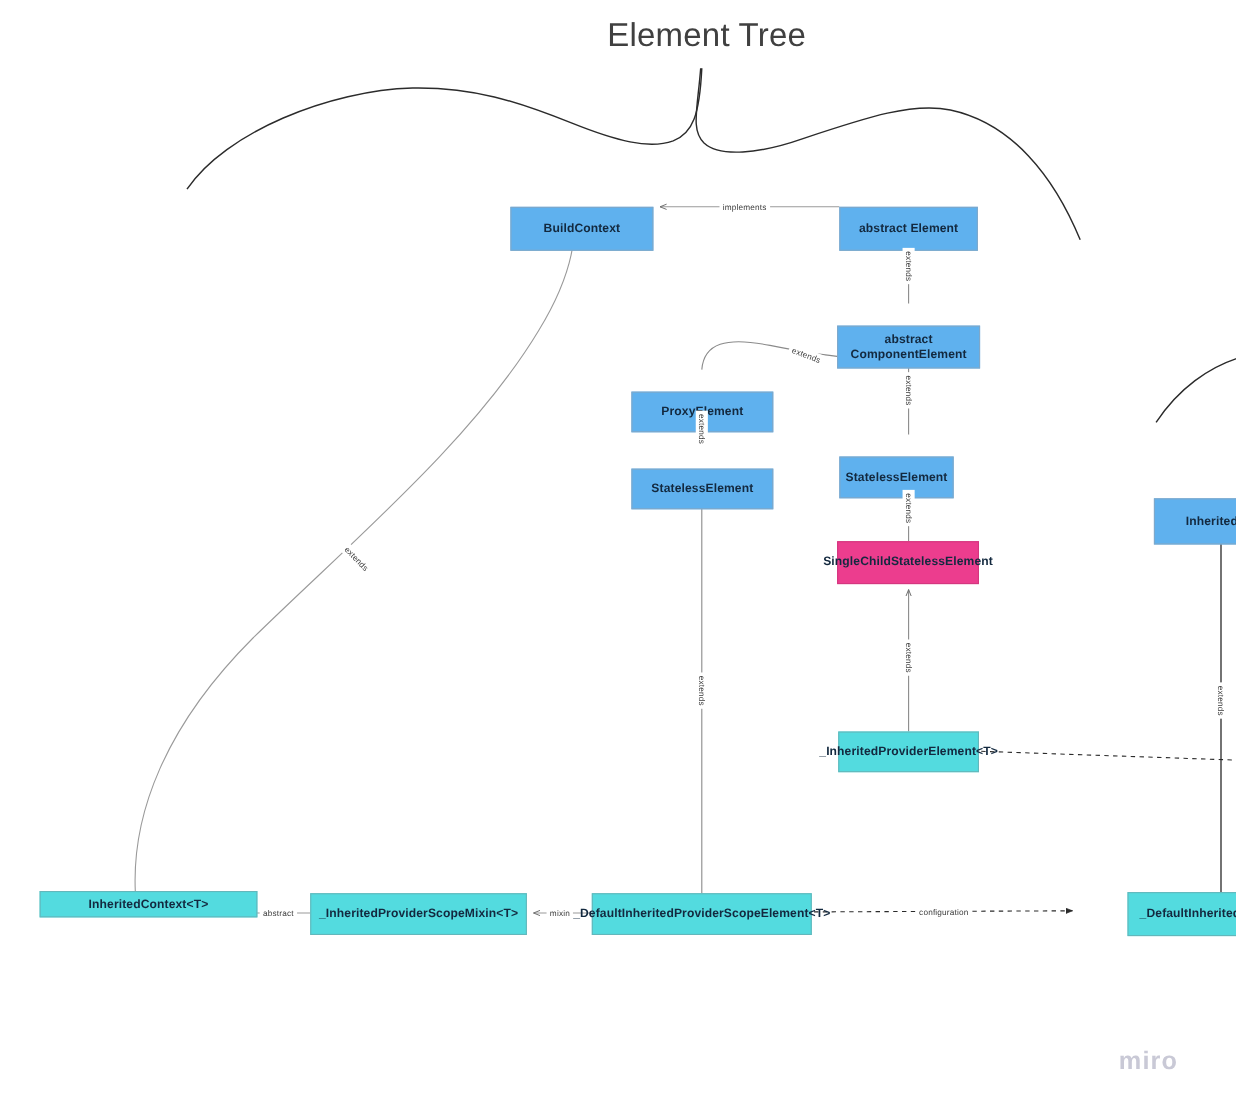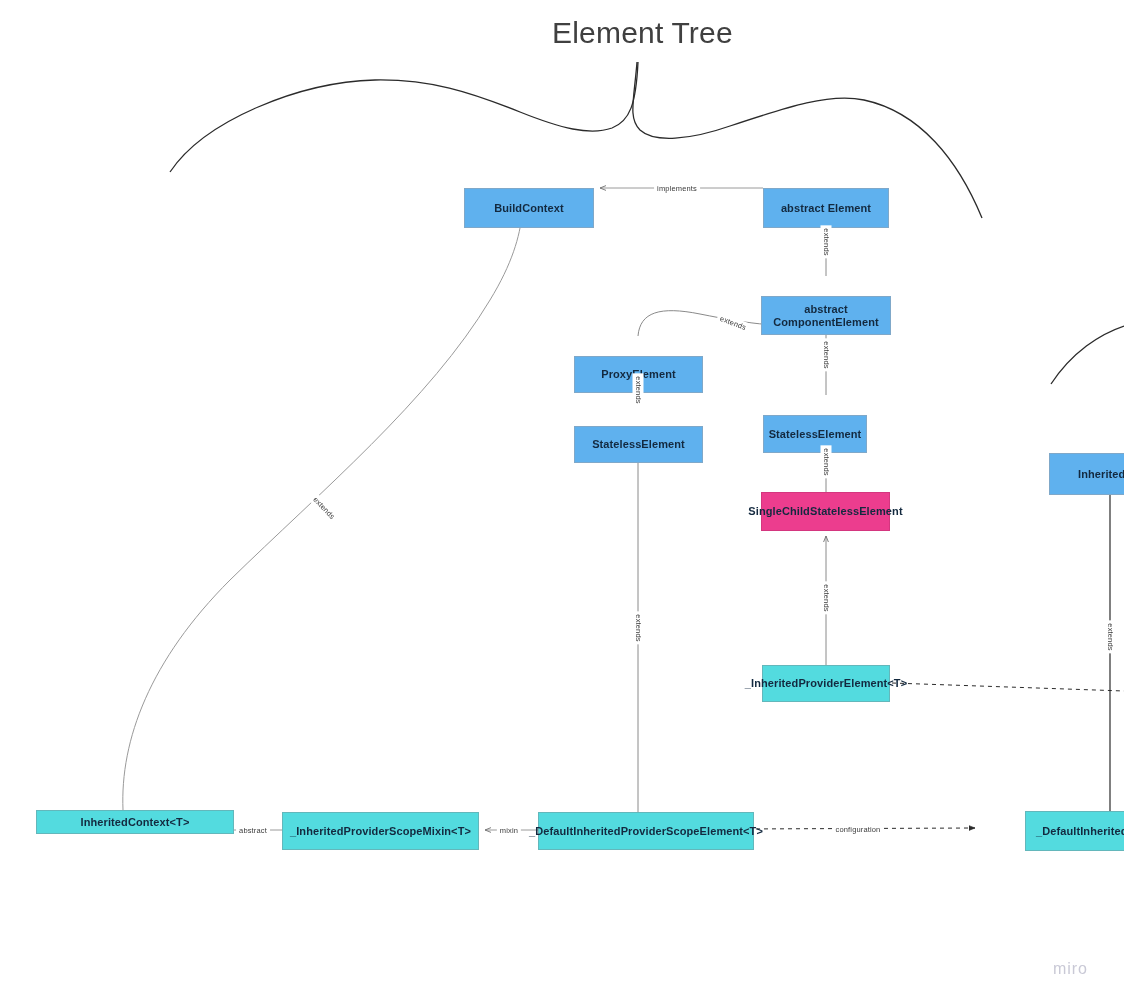--- a/index.html
+++ b/index.html
@@ -63,26 +63,26 @@
     letter-spacing: .15px;
     transform-origin: center center;
   }
   .edge-label.vert { transform: translate(-50%, -50%) rotate(90deg); }
   .edge-label.horiz { transform: translate(-50%, -50%); }
   .edge-label.diag { transform: translate(-50%, -50%) rotate(46deg); }
   .edge-label.curve1 { transform: translate(-50%, -50%) rotate(21deg); }
 
   .watermark {
     position: absolute;
-    right: 36px;
+    right: 53px;
     bottom: 22px;
-    font-size: 16px;
+    font-size: 23px;
     color: #c9c9d6;
     letter-spacing: 1px;
-    font-weight: 400;
+    font-weight: 700;
   }
 </style>
 </head>
 <body>
 
 <div id="canvas">
 
   <svg id="edges" viewBox="0 0 1124 1000" width="1124" height="1000" xmlns="http://www.w3.org/2000/svg">
     <defs>
       <marker id="arrow-thin" markerWidth="7" markerHeight="7" refX="6" refY="3" orient="auto">
@@ -201,21 +201,21 @@
   </div>
 
   <div class="node teal" style="left:24px; top:810px; width:198px; height:24px;margin-left:12px;">
     <span>InheritedContext&lt;T&gt;</span>
   </div>
 
   <div class="node teal" style="left:282px; top:812px; width:197px; height:38px;">
     <span>_InheritedProviderScopeMixin&lt;T&gt;</span>
   </div>
 
-  <div class="node teal" style="left:538px; top:812px; width:216px; height:38px;text-align:center;">
+  <div class="node teal" style="left:538px; top:812px; width:200px; height:38px;text-align:center;">
     <span>_DefaultInheritedProviderScopeElement&lt;T&gt;</span>
   </div>
 
   <div class="node teal" style="left:1025px; top:811px; width:120px; height:40px; justify-content:flex-start; padding-left:10px;">
     <span>_DefaultInheritedPr</span>
   </div>
 
   <div class="edge-label horiz" style="left:677px; top:188px;">implements</div>
 
   <div class="edge-label vert" style="left:826px; top:242px;">extends</div>

